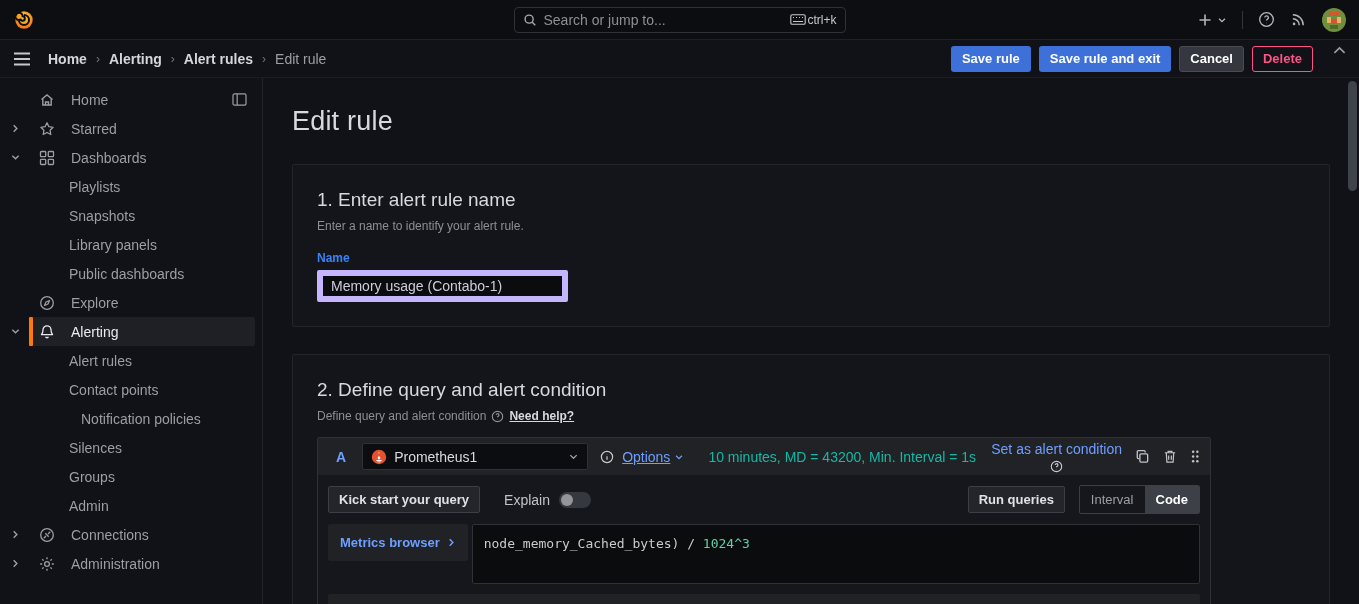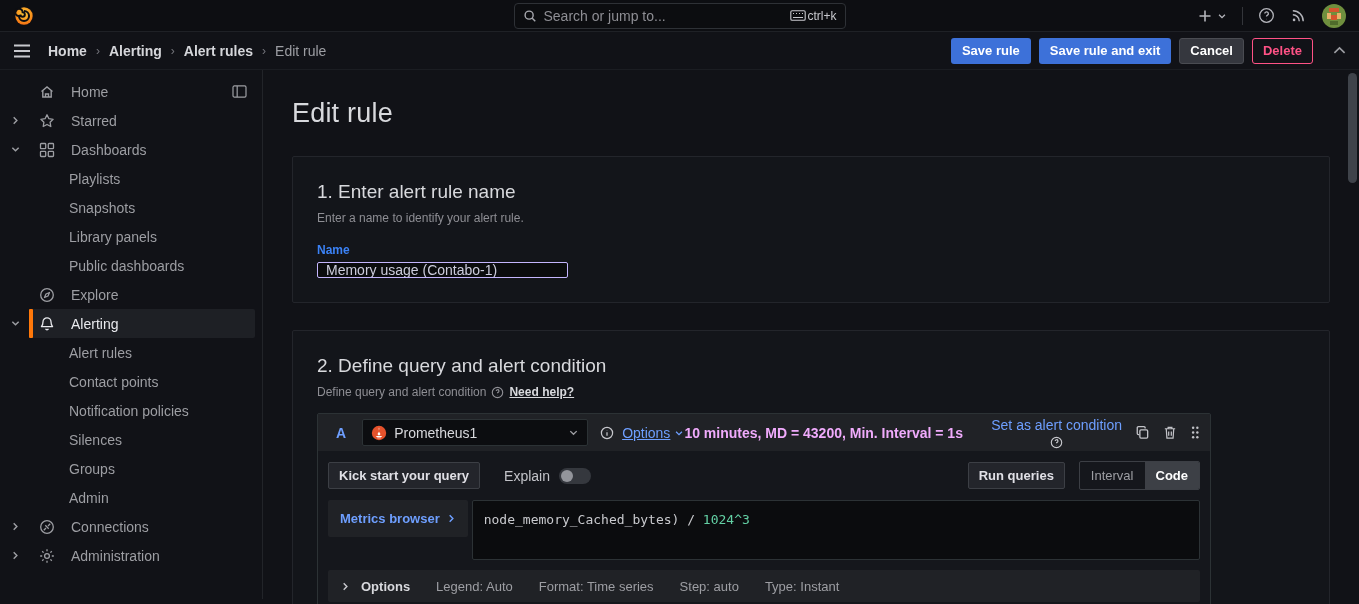--- a/index.html
+++ b/index.html
@@ -4,21 +4,21 @@
 <style>
   * { margin:0; padding:0; box-sizing:border-box; }
   html,body { width:1359px; height:604px; overflow:hidden; }
   body {
     background:#111217; color:#ccccdc;
     font-family:"Liberation Sans","DejaVu Sans",sans-serif; font-size:14px;
   }
   svg { display:block; }
 
   
-  .topnav { height:32px; background:#0d0e12; border-bottom:1px solid #1f2126;
+  .topnav { height:40px; background:#0d0e12; border-bottom:1px solid #1f2126;
             display:flex; align-items:center; padding:0 13px; position:relative; }
   .logo { width:22px; height:22px; }
   .searchbox { position:absolute; left:50%; transform:translateX(-50%);
                width:332px; height:26px; background:#0c0d10; border:1px solid #2e3136;
                border-radius:4px; display:flex; align-items:center; padding:0 8px; gap:7px; }
   .searchbox input { flex:1; background:transparent; border:none; outline:none;
                      color:#ccccdc; font-size:14px; font-family:inherit; }
   .searchbox input::placeholder { color:#8e8e94; }
   .search-shortcut { display:flex; align-items:center; gap:1px; color:#c7c8cd; font-size:12px; }
   .topnav-right { margin-left:auto; display:flex; align-items:center; gap:15px; color:#b4b5bb; }
@@ -27,21 +27,21 @@
   .avatar { width:24px; height:24px; border-radius:50%; overflow:hidden; }
 
   
   .crumbbar { height:38px; display:flex; align-items:center; padding:0 13px;
               border-bottom:1px solid #1b1d22; }
   .hamburger { color:#c7c8cd; margin-right:17px; cursor:pointer; }
   .crumbs { display:flex; align-items:center; gap:9px; }
   .crumb { color:#d5d6da; font-weight:700; font-size:14px; cursor:pointer; }
   .crumb.current { color:#9d9ea3; font-weight:400; cursor:default; }
   .crumb-sep { color:#73747a; font-size:12px; }
-  .crumb-actions { margin-left:auto; display:flex; align-items:center; gap:8px; }
+  .crumb-actions { margin-left:auto; display:flex; align-items:flex-start; gap:8px; }
   .btn { height:26px; border-radius:3px; padding:0 10px; font-size:13px; font-weight:700;
          display:inline-flex; align-items:center; cursor:pointer; border:1px solid transparent;
          font-family:inherit; }
   .btn-primary { background:#3d71d9; color:#fff; }
   .btn-secondary { background:#35373e; color:#fff; border-color:#4a4c52; }
   .btn-destructive { background:transparent; color:#ff5286; border-color:#ff5286; }
   .collapse-up { color:#9d9ea3; margin-left:12px; cursor:pointer; }
 
   
   .shell { display:flex; height:529px; }
@@ -65,36 +65,36 @@
   .scroll-thumb { position:absolute; right:2px; top:3px; width:9px; height:110px;
                   background:#3f434a; border-radius:5px; }
   .page-title { font-size:27px; font-weight:500; color:#d8d9dd; letter-spacing:.2px; }
 
   .card { border:1px solid #23252b; background:#13151a; border-radius:2px;
           margin-top:27px; padding:24px; }
   .card-title { font-size:19px; font-weight:500; color:#d8d9dd; }
   .card-sub { font-size:12px; color:#8e8e94; margin-top:8px; display:flex; align-items:center; gap:5px; }
   .help-link { color:#d8d9dd; font-weight:700; text-decoration:underline; cursor:pointer; }
   .field-label { font-size:12px; font-weight:700; color:#3b82f6; margin-top:18px; }
-  .text-input { margin-top:5px; width:251px; height:16px; background:#0b0c0e;
-                border:1px solid #c4b5fd; border-radius:2px; padding:0 8px;
+  .text-input { margin-top:5px; width:251px; height:32px; background:#0b0c0e;
+                border:6px solid #c4b5fd; border-radius:2px; padding:0 8px;
                 color:#ccccdc; font-size:14px; font-family:inherit; outline:none; display:block; }
 
   
   .query-panel { margin-top:14px; width:894px; border:1px solid #2c3235; border-radius:2px; }
   .q-header { height:37px; background:#202226; display:flex; align-items:center; padding:0 10px; }
   .q-ref { color:#6e9fff; font-weight:700; margin:0 16px 0 8px; cursor:pointer; }
   .ds-picker { width:226px; height:27px; background:#0c0d10; border:1px solid #2c3235;
                border-radius:2px; display:flex; align-items:center; padding:0 8px; gap:7px; cursor:pointer; }
   .ds-picker .ds-name { font-size:14px; color:#d8d9dd; }
   .ds-picker .chev { margin-left:auto; color:#9d9ea3; }
   .q-info { margin-left:12px; color:#c7c8cd; cursor:pointer; }
   .q-options-link { margin-left:8px; color:#6e9fff; text-decoration:underline; cursor:pointer;
                     display:flex; align-items:center; gap:4px; }
-  .q-meta { margin-left:0; color:#f0abfc; font-size:14px;font-weight:bold; }
+  .q-meta { margin-left:24px; color:#14b8a6; font-size:14px; }
   .q-right { margin-left:auto; display:flex; align-items:center; gap:13px; }
   .set-alert { color:#6e9fff; cursor:pointer; display:flex; align-items:center; gap:3px;flex-direction:column; }
   .icon-btn { color:#c2c3c8; cursor:pointer; }
 
   .q-body { background:#15171c; padding:10px; }
   .q-toolbar { display:flex; align-items:center; }
   .btn-tool { height:27px; padding:0 10px; background:#23252b; border:1px solid #3c3f45;
               border-radius:2px; color:#e0e0e6; font-size:13px; font-weight:700;
               display:inline-flex; align-items:center; cursor:pointer; font-family:inherit; }
   .explain-wrap { display:flex; align-items:center; gap:9px; margin-left:24px; }
@@ -348,21 +348,21 @@
       </div>
     <div class="nav-row">
         <span class="nav-chevron"></span>
       <span class="nav-link sub">
         <span class="nav-label" style="margin-left:0">Contact points</span>
         </span>
       </div>
     <div class="nav-row">
         <span class="nav-chevron"></span>
       <span class="nav-link sub">
-        <span class="nav-label" style="margin-left:0">Notification policies</span>
+        <span class="nav-label" style="margin-left:12px">Notification policies</span>
         </span>
       </div>
     <div class="nav-row">
         <span class="nav-chevron"></span>
       <span class="nav-link sub">
         <span class="nav-label" style="margin-left:0">Silences</span>
         </span>
       </div>
     <div class="nav-row">
         <span class="nav-chevron"></span>

